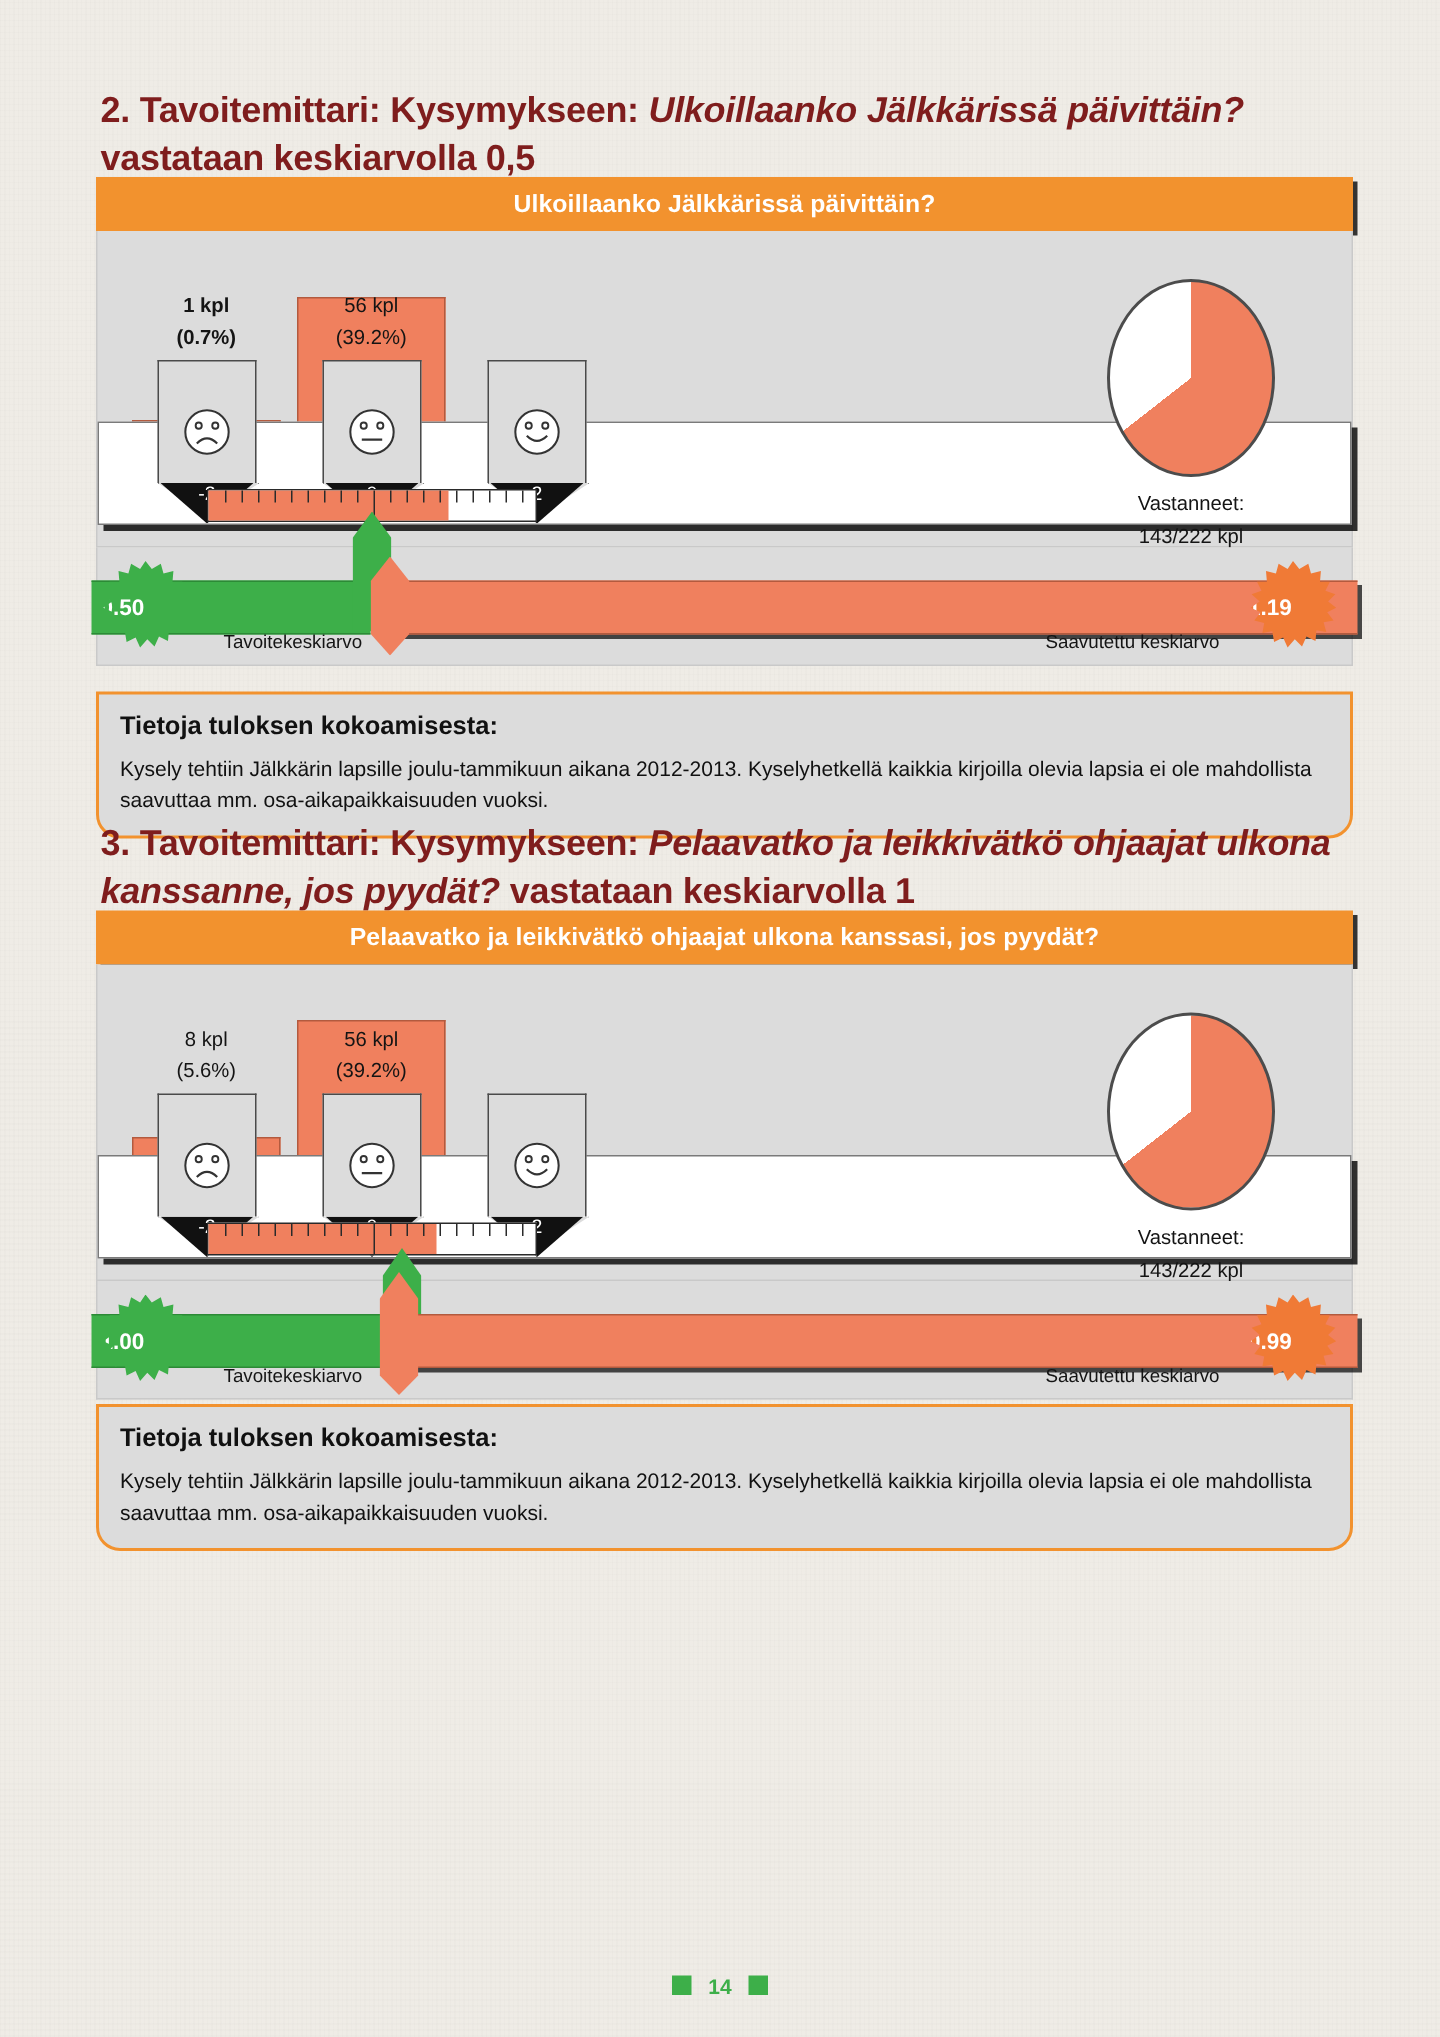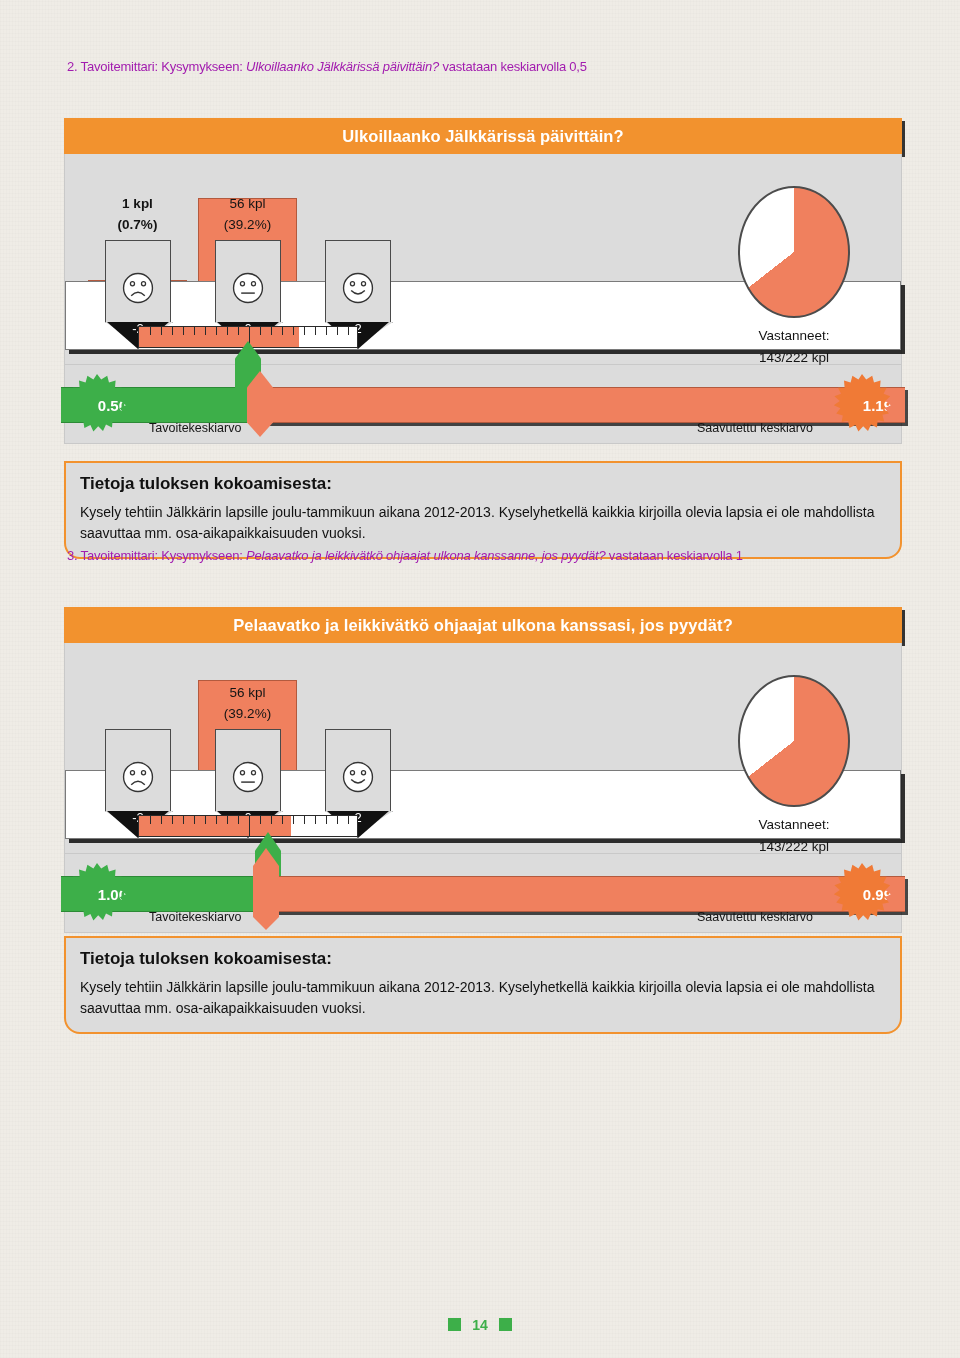--- a/index.html
+++ b/index.html
@@ -15,21 +15,21 @@
     content:"";position:absolute;inset:0;pointer-events:none;
     background:
       repeating-linear-gradient(90deg, rgba(0,0,0,.012) 0 1px, rgba(255,255,255,0) 1px 3px),
       repeating-linear-gradient(0deg, rgba(0,0,0,.010) 0 1px, rgba(255,255,255,0) 1px 4px);
   }
   .page{position:absolute;left:0;top:0;width:960px;height:1358px;}
 
   
   .sec-head{
     position:absolute;left:67px;width:845px;
-    font-size:13px;font-weight:normal;color:#a21caf;
+    font-size:24px;font-weight:bold;color:#7f1d1d;
     line-height:1.33;letter-spacing:-0.2px;
   }
   .sec-head .it{font-style:italic;}
 
   
   .metric{position:absolute;left:64px;width:838px;}
 
   .bar-title{
     position:relative;height:36px;background:#f2922e;
     display:flex;align-items:center;justify-content:center;
@@ -103,21 +103,21 @@
   .gauge{position:relative;height:78px;background:#dcdcdc;border:1px solid #c9c9c9;border-top:none;}
   .gbar{position:absolute;height:34px;top:22px;}
   .gbar.green{background:#3daf49;border-top:1px solid #2c8a36;border-bottom:1px solid #2c8a36;}
   .gbar.orange{background:#f0805e;border-top:1px solid #b35a3e;border-bottom:1px solid #b35a3e;
     box-shadow:3px 3px 0 rgba(0,0,0,.7);}
   .point{position:absolute;width:26px;}
   .point.green{background:#3daf49;}
   .point.orange{background:#f0805e;}
 
   .star{
-    position:absolute;width:60px;height:60px;display:flex;align-items:center;justify-content:flex-end;
+    position:absolute;width:60px;height:60px;display:flex;align-items:center;justify-content:flex-start;
     color:#ffffff;font-weight:bold;font-size:15px;
     filter:drop-shadow(3px 3px 0 rgba(0,0,0,.75));
   }
   .star.green{background:#3daf49;}
   .star.orange{background:#f07a36;}
   .star{clip-path:polygon(50% 0%,57% 9%,67% 3%,70% 14%,81% 11%,80% 23%,91% 23%,86% 33%,97% 37%,89% 45%,98% 52%,88% 57%,95% 66%,84% 68%,87% 79%,76% 77%,75% 89%,65% 84%,60% 95%,52% 87%,44% 96%,39% 85%,29% 90%,27% 78%,16% 80%,18% 69%,7% 66%,14% 57%,3% 52%,13% 45%,4% 37%,15% 33%,10% 23%,21% 23%,20% 11%,31% 14%,34% 3%,44% 9%);}
   .star span{transform:translateY(1px);}
   .glab{position:absolute;font-size:12.5px;color:#141414;}
 
   
@@ -279,20 +279,27 @@
 
   <div class="metric" style="top:607px;">
 
     <div class="bar-title">
       <span>Pelaavatko ja leikkivätkö ohjaajat ulkona kanssasi, jos pyydät?</span>
     </div>
 
     <div class="chart-body">
 
       <div class="cols">
+        <div class="col" style="left:0px;top:0;height:128px;">
+          <div class="bar" style="height:13px;"></div>
+          <div class="bar-lab" style="top:40px;">
+            <div>8 kpl</div>
+            <div>(5.6%)</div>
+          </div>
+        </div>
         <div class="col" style="left:110px;top:0;height:128px;">
           <div class="bar" style="height:91px;"></div>
           <div class="bar-lab" style="top:40px;">
             <div>56 kpl</div>
             <div>(39.2%)</div>
           </div>
         </div>
       </div>
 
       <div class="panel">

